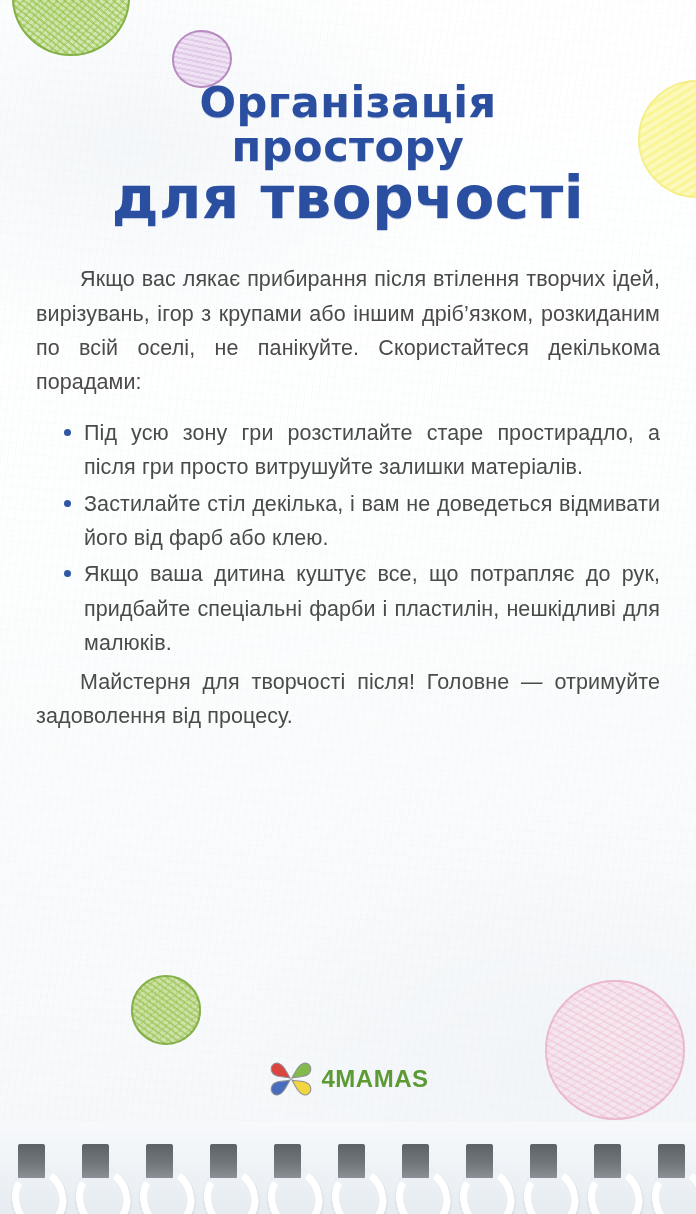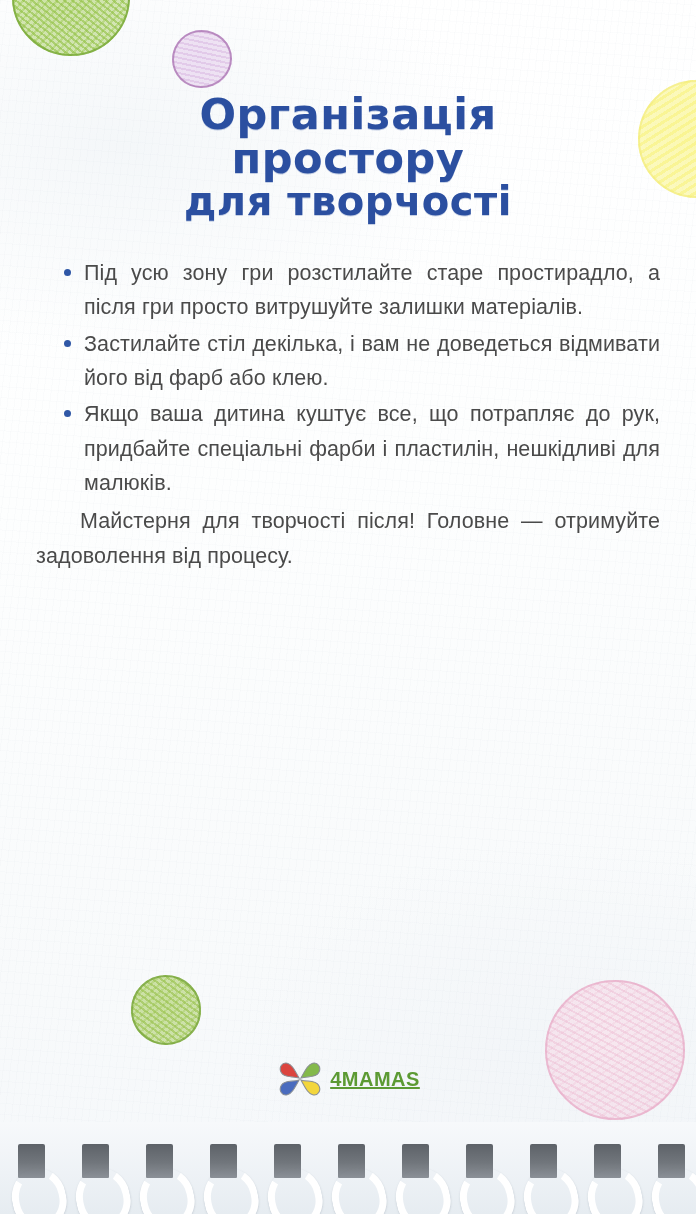--- a/index.html
+++ b/index.html
@@ -89,54 +89,54 @@
   .c-pink-bot .ring{ border:2px solid rgba(231,170,198,.7); }
 
   
   .content{
     position:relative;
     padding:0 36px;
     z-index:5;
   }
 
   .title{
-    margin:16px;
+    margin:4px;
     padding-top:76px;
     text-align:center;
     color:#2b4fa0;
     font-family:"DejaVu Sans", sans-serif;
     font-weight:bold;
     font-size:43px;
     line-height:1.03;
     letter-spacing:.5px;
     text-shadow:0 1px 0 rgba(43,79,160,.25);
   }
   .title .l1{display:block;}
   .title .l2{display:block;}
-  .title .l3{display:block; font-size:40px;}
+  .title .l3{display:block; font-size:58px;}
 
   .body{
     margin-top:34px;
     color:#4a4a4a;
     font-family:"Liberation Sans", sans-serif;
     font-size:21.5px;
     line-height:1.60;
     letter-spacing:.1px;
   }
   p.para{
     margin:0 0 2px 0;
     text-align:justify;
     text-align-last:left;
   }
   p.intro{ text-indent:44px; }
   p.outro{ text-indent:44px; margin-top:4px; }
 
   ul.tips{
     list-style:none;
-    margin:4px 0 0 0;
+    margin:16px 0 0 0;
     padding:0;
   }
   ul.tips li{
     position:relative;
     padding-left:48px;
     margin-bottom:2px;
     text-align:justify;
     text-align-last:left;
   }
   ul.tips li .dot{
@@ -156,24 +156,23 @@
     display:flex;
     align-items:center;
     justify-content:center;
     gap:6px;
     z-index:6;
   }
   .logo-mark{ width:48px;height:46px; display:block; }
   .logo-text{
     font-family:"Liberation Sans", sans-serif;
     font-weight:bold;
-    font-size:20px;
+    font-size:24px;
     letter-spacing:.5px;
     color:#5c9a33;
-    text-decoration:underline;
   }
 
   
   .binding{
     position:absolute;
     left:0;bottom:0;
     width:696px;height:92px;
     z-index:8;
     overflow:hidden;
   }
@@ -236,20 +235,21 @@
   <div class="content">
 
     <h1 class="title">
       <span class="l1">Організація</span>
       <span class="l2">простору</span>
       <span class="l3">для творчості</span>
     </h1>
 
     <div class="body">
 
+      <p class="para intro">Якщо вас лякає прибирання після втілення творчих ідей, вирізувань, ігор з крупами або іншим дріб’язком, розкиданим по всій оселі, не панікуйте. Скористайтеся декількома порадами:</p>
 
       <ul class="tips">
         <li>
           <span class="dot"></span>
           <span>Під усю зону гри розстилайте старе простирадло, а після гри просто витрушуйте залишки матеріалів.</span>
         </li>
         <li>
           <span class="dot"></span>
           <span>Застилайте стіл декілька, і вам не доведеться відмивати його від фарб або клею.</span>
         </li>

